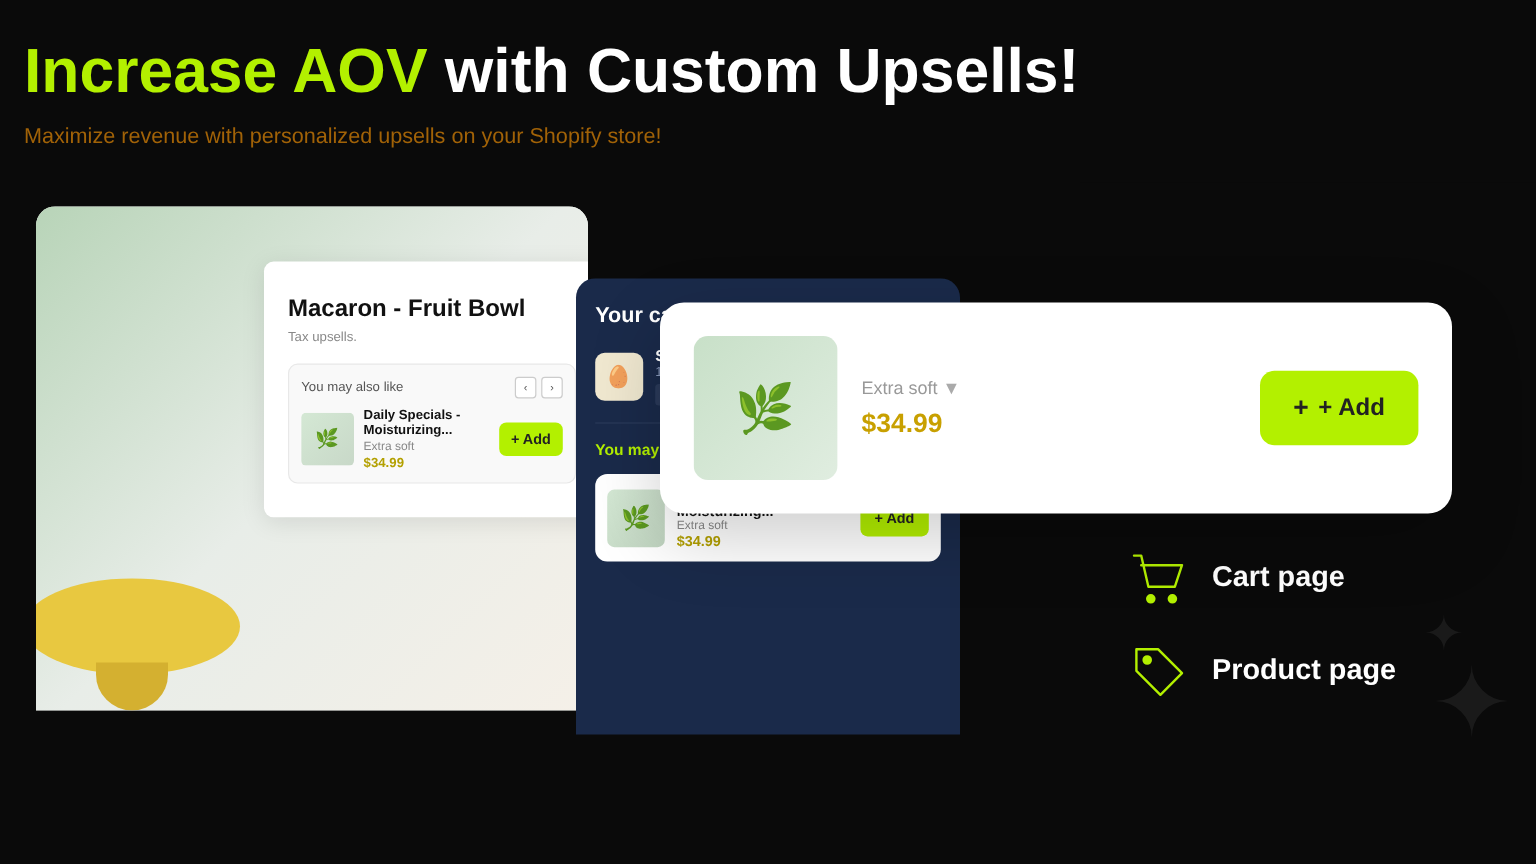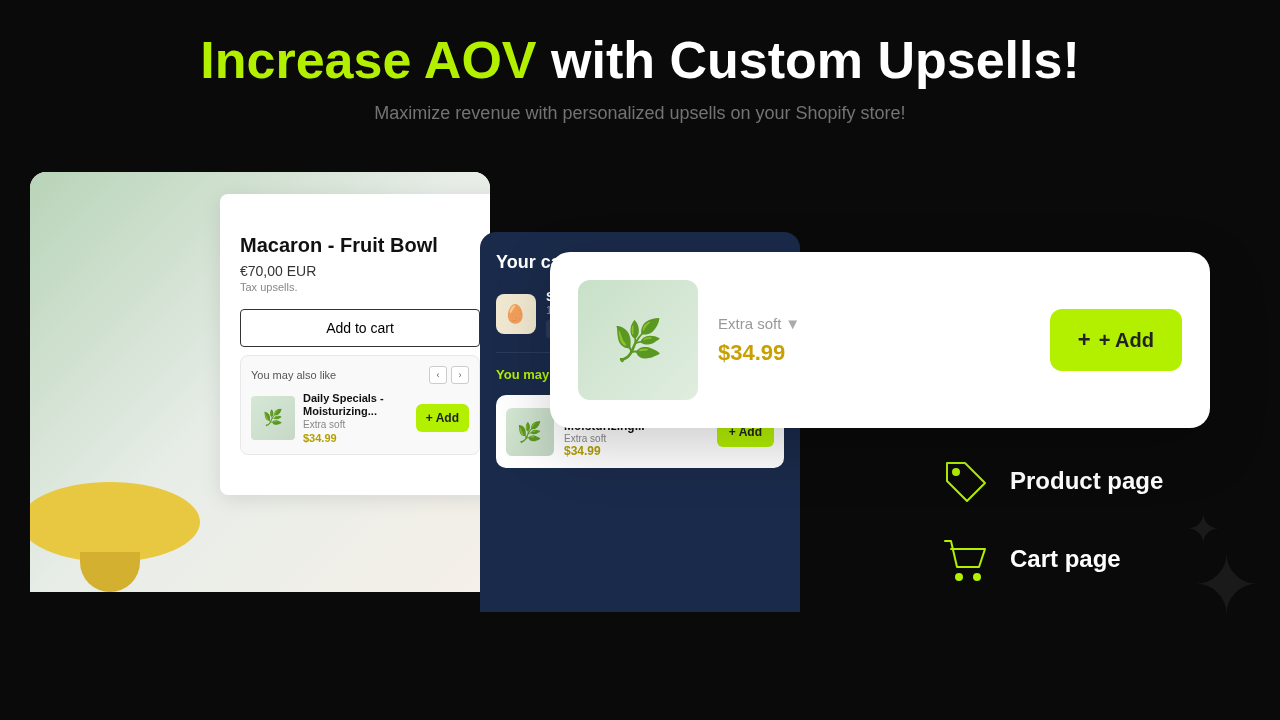--- a/index.html
+++ b/index.html
@@ -7,33 +7,32 @@
       width: 1280px;
       height: 720px;
       overflow: hidden;
       font-family: -apple-system, BlinkMacSystemFont, 'Segoe UI', sans-serif;
       background: #0a0a0a;
     }
 
     
     .header-section {
       background: #0a0a0a;
-      text-align: center;
       padding: 32px 20px 28px;
     }
     .main-headline {
       font-size: 52px;
       font-weight: 900;
       line-height: 1.1;
       margin-bottom: 14px;
     }
     .headline-green { color: #b3f000; }
     .headline-white { color: #ffffff; }
     .sub-headline {
-      color: #737373;
+      color: #a16207;
       font-size: 18px;
       font-weight: 400;
     }
 
     
     .content-area {
       display: flex;
       position: relative;
       height: 520px;
     }
@@ -79,24 +78,24 @@
       border-radius: 0 0 30px 30px;
       position: absolute;
       bottom: 10px;
       left: 70px;
     }
 
     
     .product-card {
       position: absolute;
       right: -10px;
-      top: 22px;
+      top: 46px;
       width: 280px;
       background: white;
-      padding: 40px 20px;
+      padding: 28px 20px;
       border-radius: 8px 0 0 8px;
       box-shadow: 0 4px 20px rgba(0,0,0,0.1);
     }
     .product-title {
       font-size: 20px;
       font-weight: 700;
       color: #111;
       margin-bottom: 6px;
     }
     .product-price {
@@ -483,23 +482,21 @@
   <div class="left-panel">
     <div class="left-panel-bg"></div>
 
     <div class="bowl-decoration">
       <div class="bowl-circle"></div>
       <div class="bowl-base"></div>
     </div>
 
     <div class="product-card">
       <div class="product-title">Macaron - Fruit Bowl</div>
-      <div class="product-price">€70,00 EUR</div>
       <div class="product-tax">Tax upsells.</div>
-      <div class="btn-add-cart">Add to cart</div>
 
       <div class="upsell-widget">
         <div class="upsell-header">
           <span>You may also like</span>
           <div class="upsell-nav">
             <div class="nav-arrow">‹</div>
             <div class="nav-arrow">›</div>
           </div>
         </div>
         <div class="upsell-item">
@@ -569,37 +566,37 @@
     <button class="btn-popup-add">
       <span style="font-size:22px;">+</span>
       <span style="font-size:20px;">+ Add</span>
     </button>
   </div>
 
   <div class="right-panel">
     <div class="upsell-types-title">Upsell Types:</div>
 
     <div class="upsell-type-item">
-      <div class="upsell-type-icon icon-tag">
-        <svg viewBox="0 0 48 48" xmlns="http://www.w3.org/2000/svg">
-          <path d="M6,6 L6,24 L26,44 L44,26 L24,6 Z" stroke="#b3f000" stroke-linecap="round" stroke-linejoin="round"></path>
-          <circle cx="15" cy="15" r="3" stroke="#b3f000" fill="#b3f000"></circle>
-        </svg>
-      </div>
-      <div class="upsell-type-label">Product page</div>
-    </div>
-
-    <div class="upsell-type-item">
       <div class="upsell-type-icon icon-cart">
         <svg viewBox="0 0 48 48" xmlns="http://www.w3.org/2000/svg">
           <circle cx="18" cy="42" r="3" stroke="#b3f000" fill="#b3f000"></circle>
           <circle cx="36" cy="42" r="3" stroke="#b3f000" fill="#b3f000"></circle>
           <polyline points="4,6 10,6 16,32 38,32 44,14 10,14" stroke="#b3f000" stroke-linecap="round" stroke-linejoin="round"></polyline>
         </svg>
       </div>
       <div class="upsell-type-label">Cart page</div>
     </div>
 
+    <div class="upsell-type-item">
+      <div class="upsell-type-icon icon-tag">
+        <svg viewBox="0 0 48 48" xmlns="http://www.w3.org/2000/svg">
+          <path d="M6,6 L6,24 L26,44 L44,26 L24,6 Z" stroke="#b3f000" stroke-linecap="round" stroke-linejoin="round"></path>
+          <circle cx="15" cy="15" r="3" stroke="#b3f000" fill="#b3f000"></circle>
+        </svg>
+      </div>
+      <div class="upsell-type-label">Product page</div>
+    </div>
+
     <div class="star-decoration" style="right:20px; bottom:40px; font-size:80px;">✦</div>
     <div class="star-decoration" style="right:60px; bottom:120px; font-size:40px;">✦</div>
   </div>
 
 </div>
 
 </body></html>

